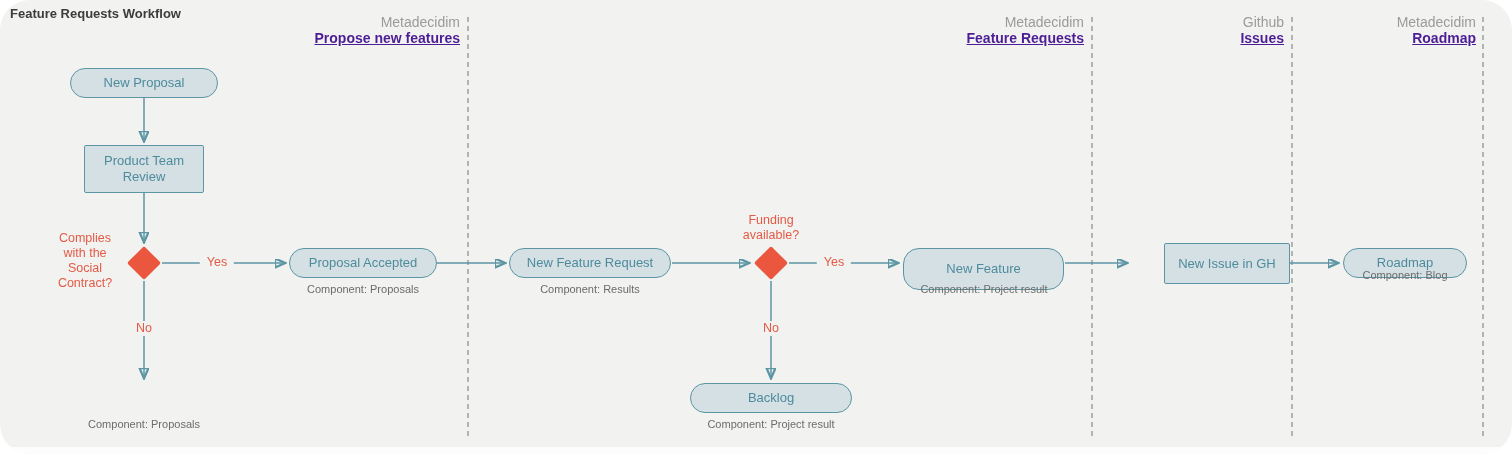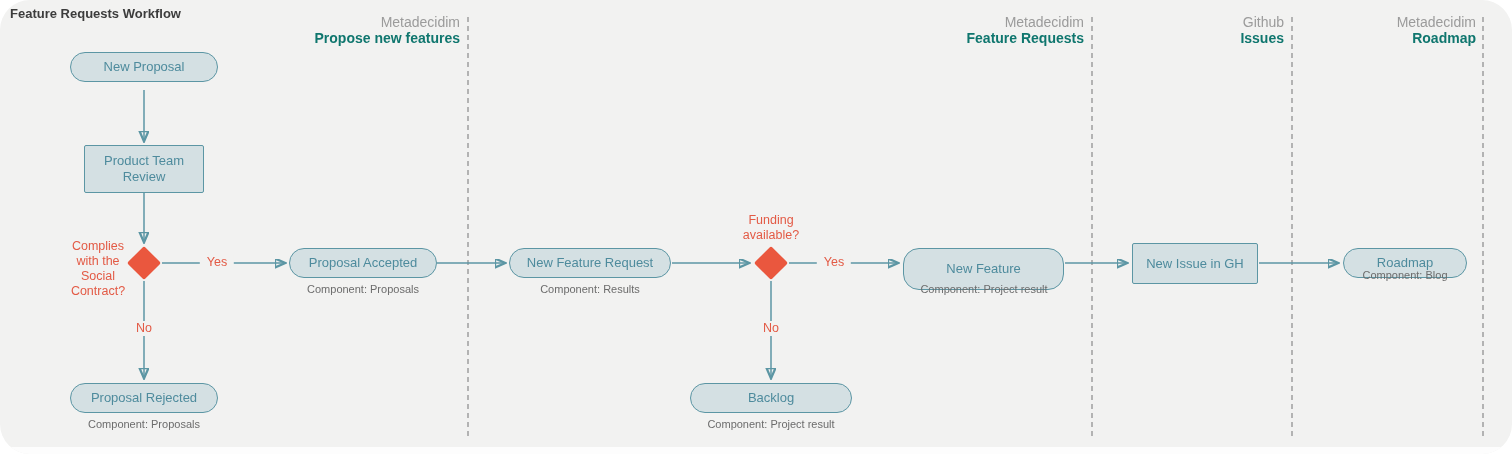--- a/index.html
+++ b/index.html
@@ -37,21 +37,21 @@
   
   .lane-header {
     position: absolute;
     top: 14px;
     width: 250px;
     text-align: right;
     font-size: 14px;
     line-height: 16px;
   }
   .lane-org  { color: #9b9b9b; font-weight: 400; }
-  .lane-name { color: #0f766e; font-weight: 700; }
+  .lane-name { color: #4c1d95; font-weight: 700; text-decoration: underline; }
 
   
   .connectors {
     position: absolute;
     left: 0; top: 0;
     width: 1512px; height: 454px;
   }
   .connectors path {
     stroke: #5c96a4;
     stroke-width: 1.5;
@@ -155,60 +155,57 @@
     <path d="M162,263 L284,263" marker-end="url(#ah)"></path>
     <path d="M144,281 L144,377" marker-end="url(#ah)"></path>
     <path d="M437,263 L504,263" marker-end="url(#ah)"></path>
     <path d="M672,263 L748,263" marker-end="url(#ah)"></path>
     <path d="M789,263 L897,263" marker-end="url(#ah)"></path>
     <path d="M771,281 L771,377" marker-end="url(#ah)"></path>
     <path d="M1065,263 L1126,263" marker-end="url(#ah)"></path>
     <path d="M1259,263 L1337,263" marker-end="url(#ah)"></path>
   </svg>
 
-  <div class="node pill" style="left:70px;  top:52px;  width:148px; height:30px;">
+  <div class="node pill" style="left:70px;  top:68px;  width:148px; height:30px;">
     <span>New Proposal</span>
   </div>
 
   <div class="node rect" style="left:84px;  top:145px; width:120px; height:48px; padding:0 2px;">
     <span>Product Team Review</span>
   </div>
 
   <div class="decision" style="left:132px; top:251px;"></div>
-  <div class="decision-label" style="left:62px; top:231px; width:72px;margin-top:8px;">Complies with the Social Contract?</div>
+  <div class="decision-label" style="left:49px; top:231px; width:72px;">Complies with the Social Contract?</div>
 
   <div class="node pill" style="left:289px; top:248px; width:148px; height:30px;">
     <span>Proposal Accepted</span>
   </div>
   <div class="node-caption" style="left:363px; top:283px;">Component: Proposals</div>
 
-  <div class="node pill" style="left:70px;  top:383px; width:148px; height:30px;">
-    <span>Proposal Rejected</span>
-  </div>
   <div class="node-caption" style="left:144px; top:418px;">Component: Proposals</div>
 
   <div class="node pill" style="left:509px; top:248px; width:162px; height:30px;">
     <span>New Feature Request</span>
   </div>
   <div class="node-caption" style="left:590px; top:283px;">Component: Results</div>
 
   <div class="decision" style="left:759px; top:251px;"></div>
   <div class="decision-label" style="left:731px; top:213px; width:80px;">Funding available?</div>
 
   <div class="node pill" style="left:903px; top:248px; width:161px; height:42px;">
     <span>New Feature</span>
   </div>
   <div class="node-caption" style="left:984px; top:283px;">Component: Project result</div>
 
   <div class="node pill" style="left:690px; top:383px; width:162px; height:30px;">
     <span>Backlog</span>
   </div>
   <div class="node-caption" style="left:771px; top:418px;">Component: Project result</div>
 
-  <div class="node rect" style="left:1132px; top:243px; width:126px; height:41px;">
+  <div class="node rect" style="left:1164px; top:243px; width:126px; height:41px;">
     <span>New Issue in GH</span>
   </div>
 
   <div class="node pill" style="left:1343px; top:248px; width:124px; height:30px;">
     <span>Roadmap</span>
   </div>
   <div class="node-caption" style="left:1405px; top:269px;">Component: Blog</div>
 
   <div class="edge-label" style="left:217px; top:255px;">Yes</div>
   <div class="edge-label" style="left:144px; top:321px;">No</div>

